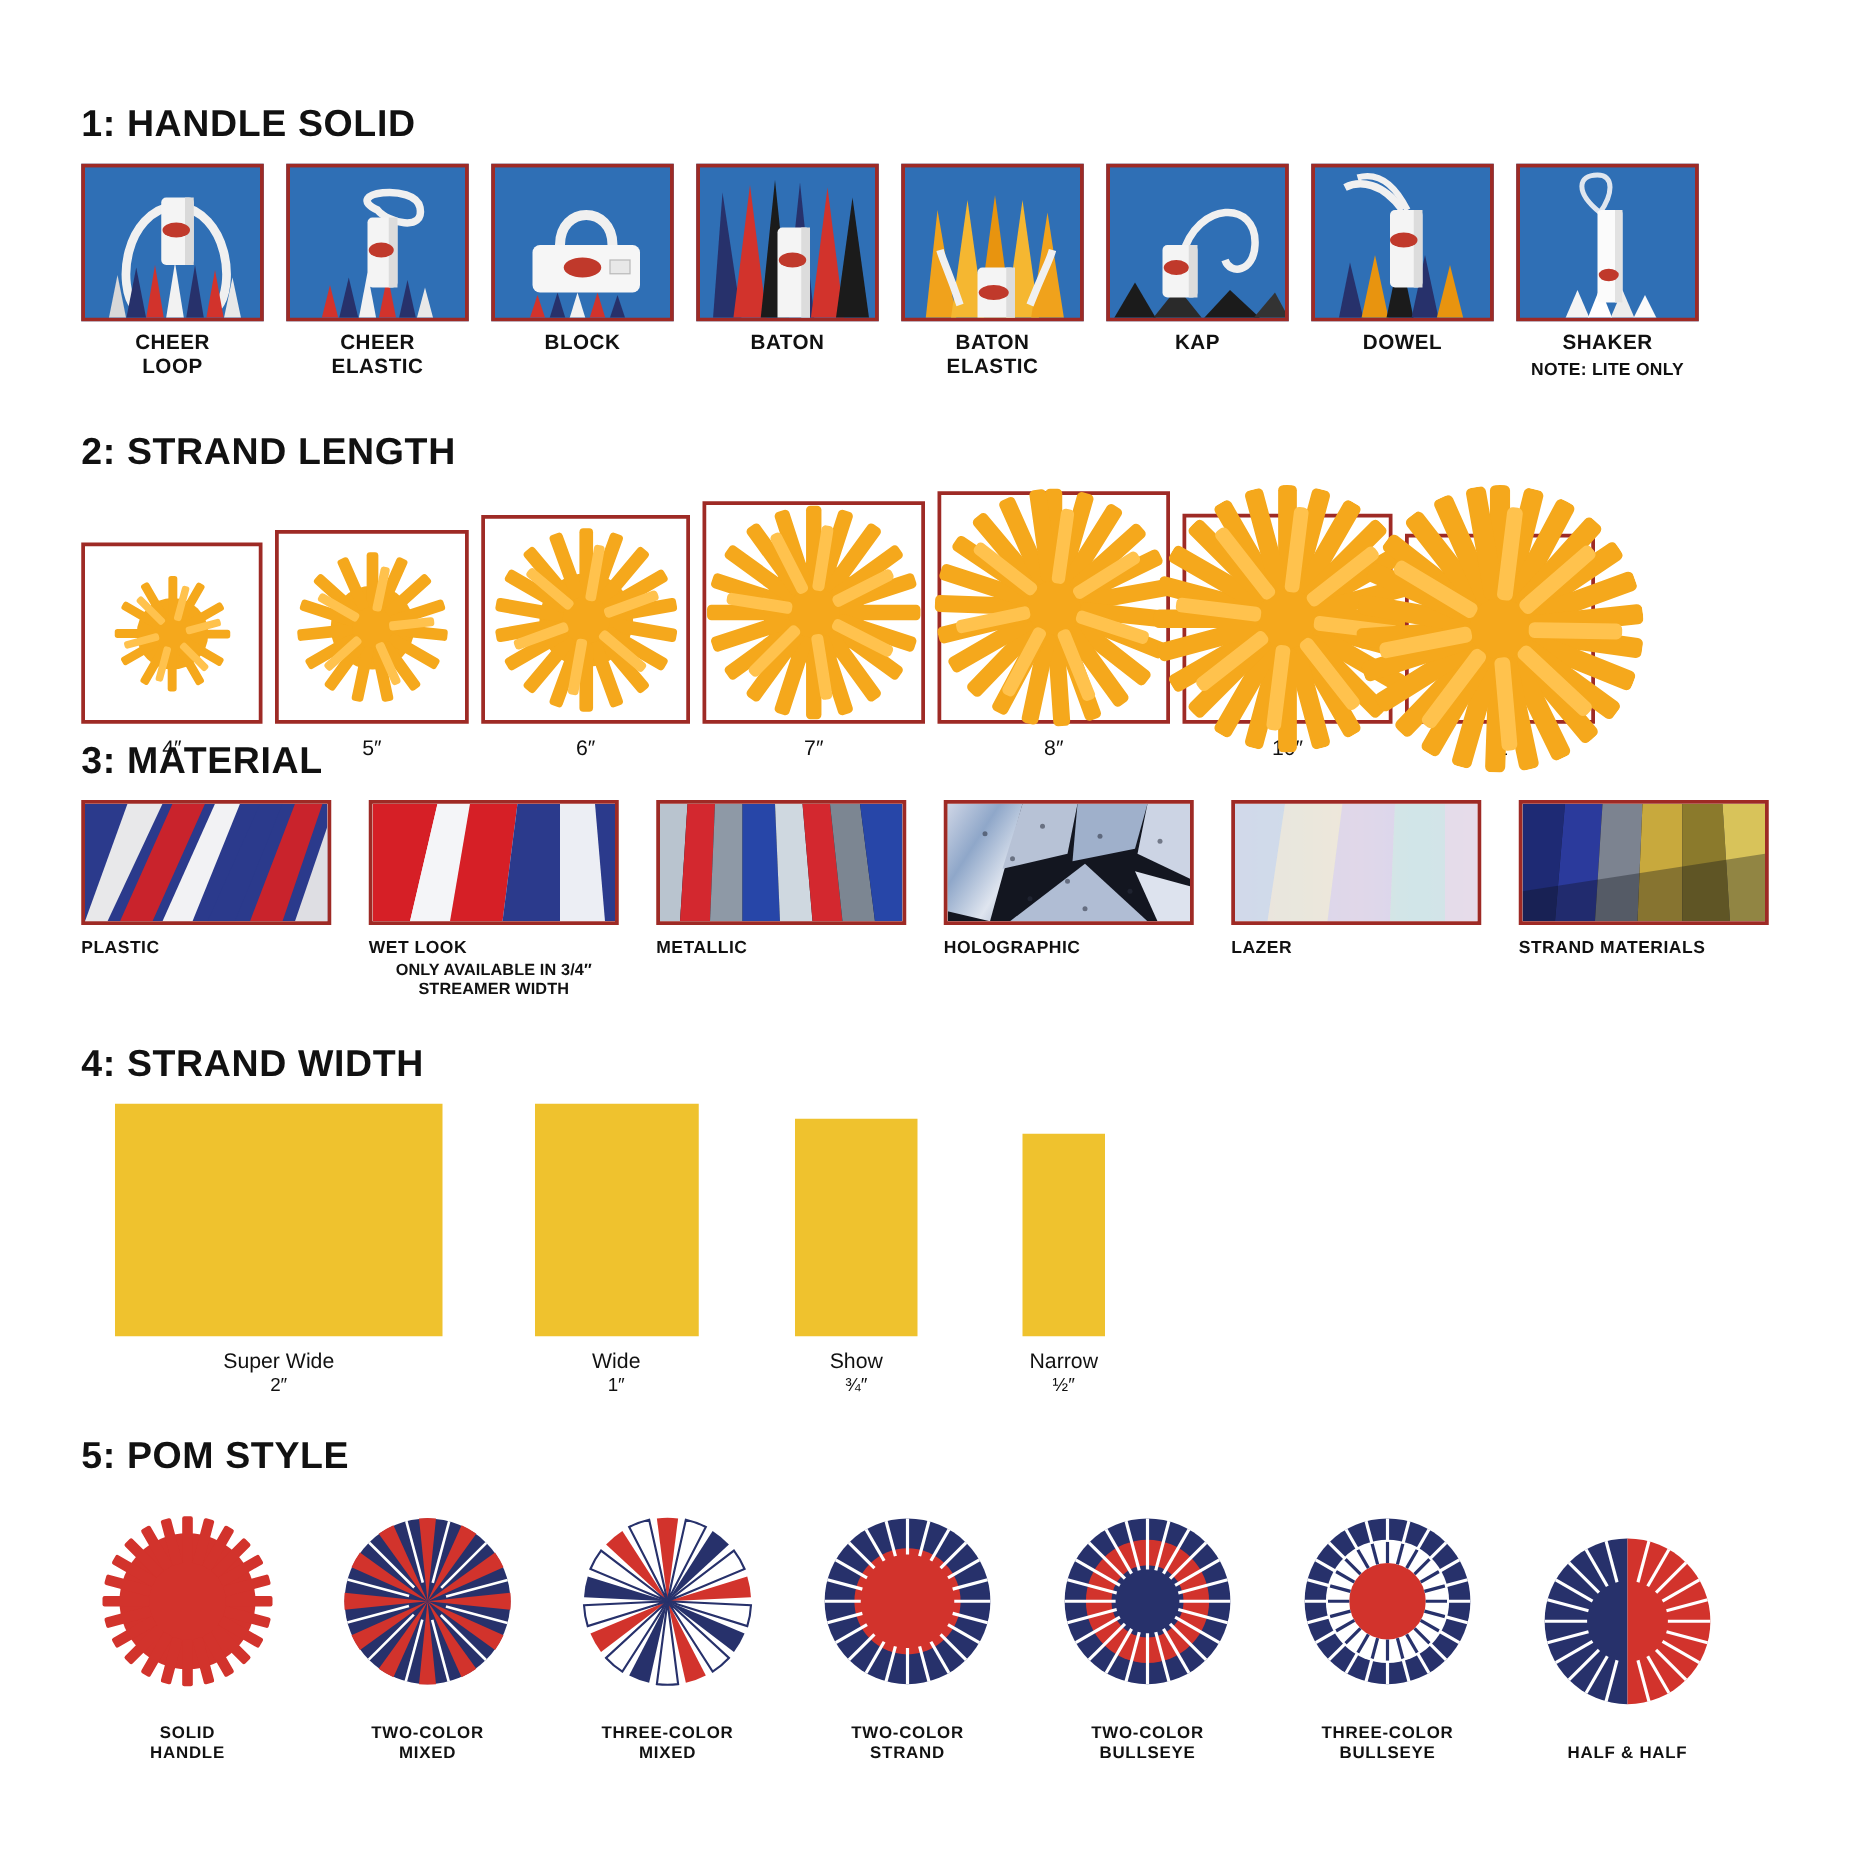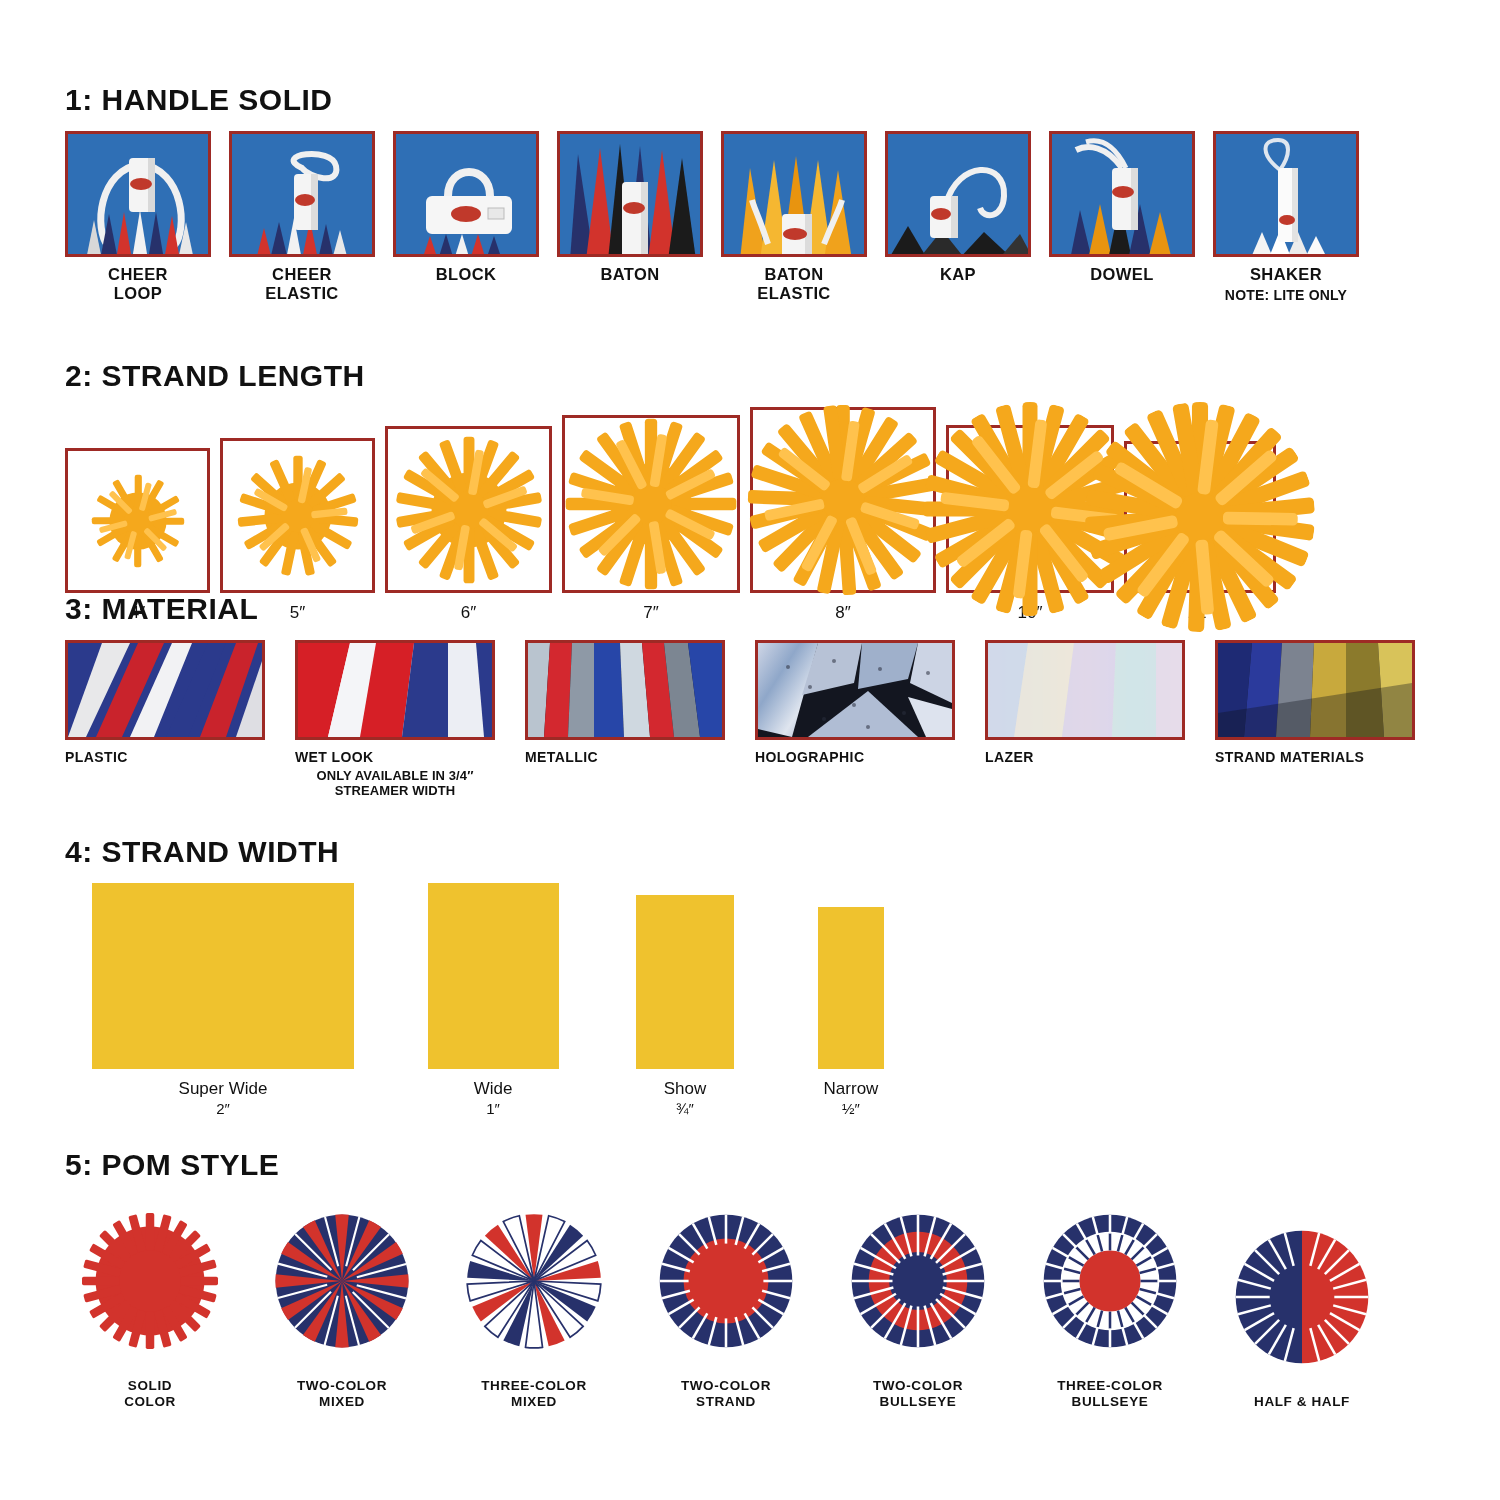--- a/index.html
+++ b/index.html
@@ -43,21 +43,21 @@
   .handle-note {
     text-align: center;
     font-size: 14px;
     font-weight: bold;
     letter-spacing: 0.2px;
     margin-top: 3px;
     color: #111;
   }
 
   
-  #sec-length { position: absolute; left: 65px; top: 359px; width: 1380px; }
+  #sec-length { position: absolute; left: 65px; top: 345px; width: 1380px; }
   .length-row { display: flex; align-items: flex-end; gap: 10px; }
   .length-item { display: flex; flex-direction: column; align-items: center; }
   .length-box {
     border: 3px solid #9e2a25;
     position: relative;
     background: #ffffff;
   }
   .pom-burst {
     position: absolute;
     left: 50%; top: 50%;
@@ -797,21 +797,21 @@
                   <rect x="95" y="20" width="10" height="44" rx="2" transform="rotate(300 100 100)"></rect>
                   <rect x="95" y="20" width="10" height="44" rx="2" transform="rotate(315 100 100)"></rect>
                   <rect x="95" y="20" width="10" height="44" rx="2" transform="rotate(330 100 100)"></rect>
                   <rect x="95" y="20" width="10" height="44" rx="2" transform="rotate(345 100 100)"></rect>
               </g>
             </g>
           </svg>
         </div>
         <div class="pom-caption">
           <span>SOLID</span><br>
-          <span>COLOR</span>
+          <span>HANDLE</span>
         </div>
       </div>
 
       <div class="pom-item">
         <div class="pom-graphic">
           <svg width="170" height="170" viewBox="0 0 200 200">
             <circle cx="100" cy="100" r="78" fill="#27316b"></circle>
             <g fill="#d2332c">
               <path d="M100 100 L92 22 A78 78 0 0 1 108 22 Z"></path>
               <path d="M100 100 L92 22 A78 78 0 0 1 108 22 Z" transform="rotate(30 100 100)"></path>

